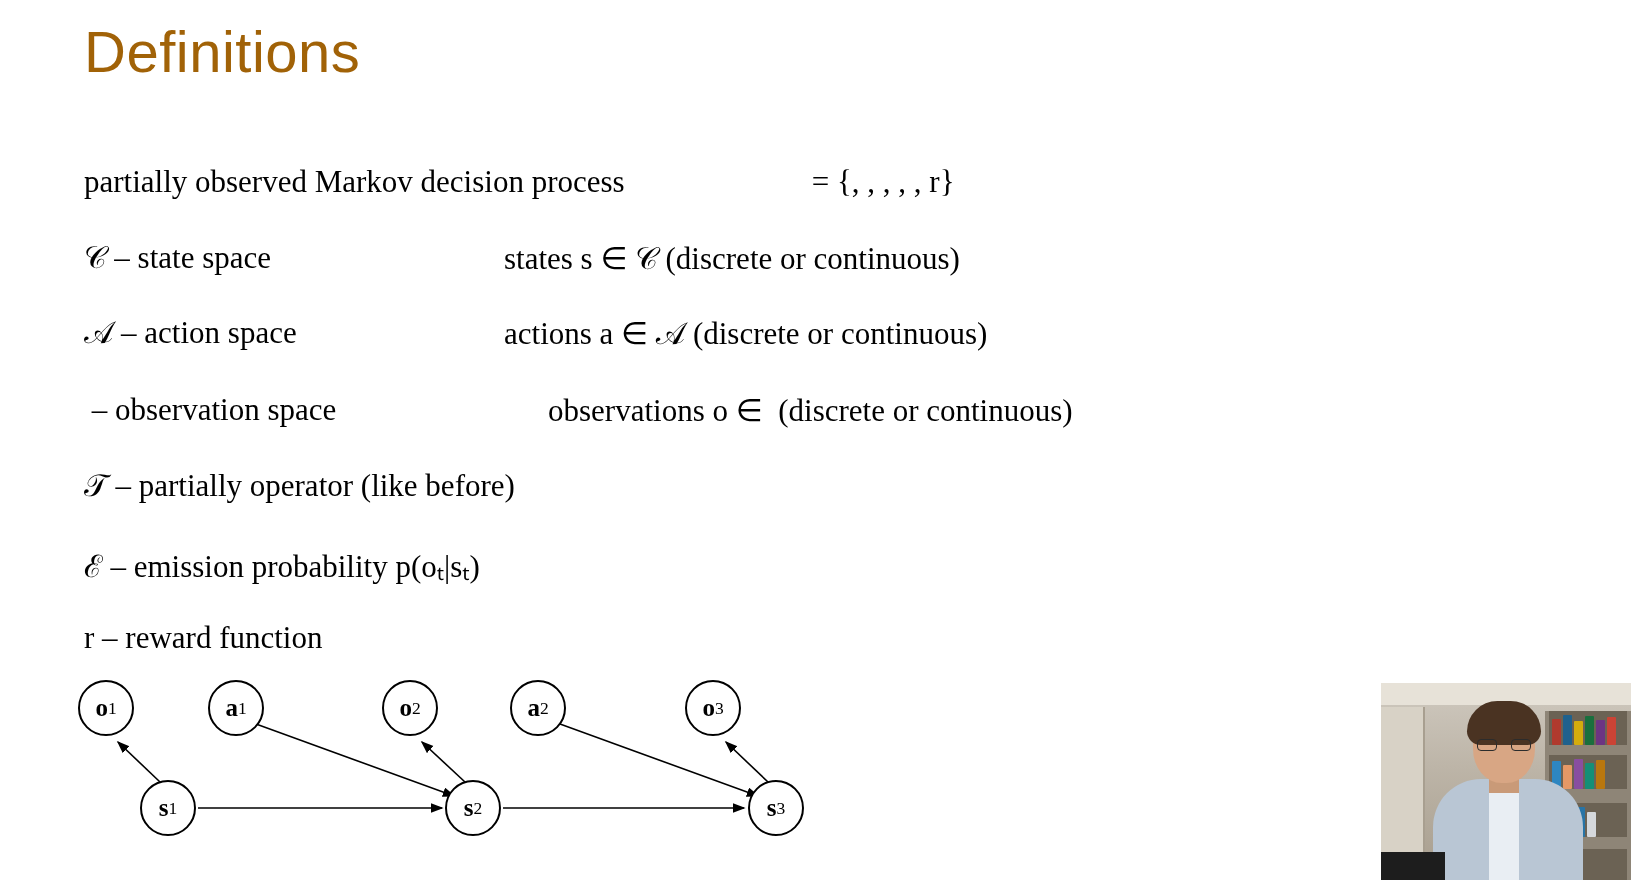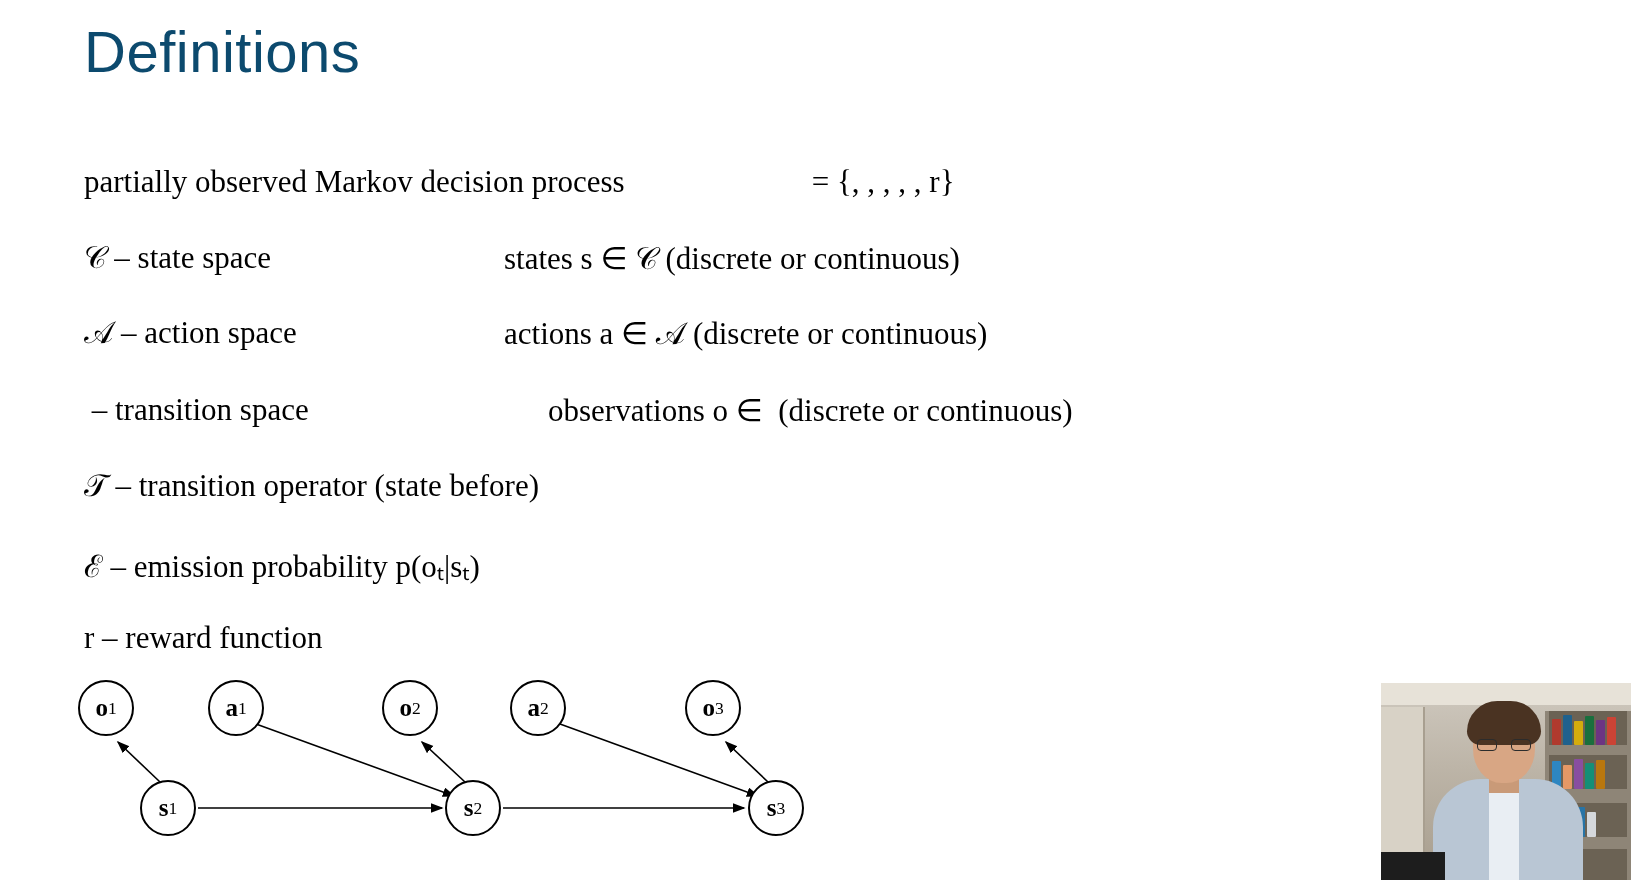--- a/index.html
+++ b/index.html
@@ -19,21 +19,21 @@
 
   
   .slide-title {
     position: absolute;
     left: 84px;
     top: 18px;
     font-family: "Liberation Sans", sans-serif;
     font-size: 58px;
     font-weight: 400;
     letter-spacing: 0.5px;
-    color: #0c4a6e;
+    color: #a16207;
     white-space: nowrap;
   }
 
   
   .body-block {
     position: absolute;
     left: 0;
     top: 150px;
     width: 1450px;
     height: 530px;
@@ -207,26 +207,26 @@
       <span class="col-left">𝒜 – action space</span>
       <span class="col-right">actions a ∈ 𝒜 (discrete or continuous)</span>
     </div>
 
     <div class="row" id="row-state">
       <span class="col-left">𝒞 – state space</span>
       <span class="col-right">states s ∈ 𝒞 (discrete or continuous)</span>
     </div>
 
     <div class="row" id="row-obs">
-      <span class="col-left">𝒠 – transition space</span>
+      <span class="col-left">𝒠 – observation space</span>
       <span class="col-right">observations o ∈ 𝒠 (discrete or continuous)</span>
     </div>
 
     <div class="row" id="row-trans">
-      <span class="col-left">𝒯 – transition operator (state before)</span>
+      <span class="col-left">𝒯 – partially operator (like before)</span>
     </div>
 
     <div class="row" id="row-emis">
       <span class="col-left">ℰ – emission probability p(oₜ|sₜ)</span>
     </div>
 
     <div class="row" id="row-reward">
       <span class="col-left">r – reward function</span>
     </div>
 

